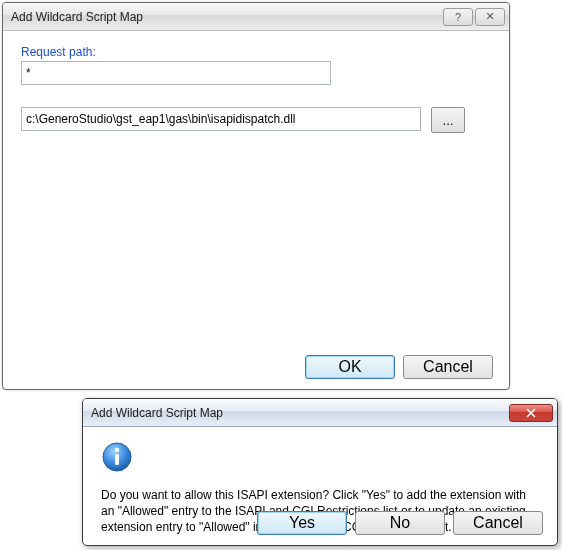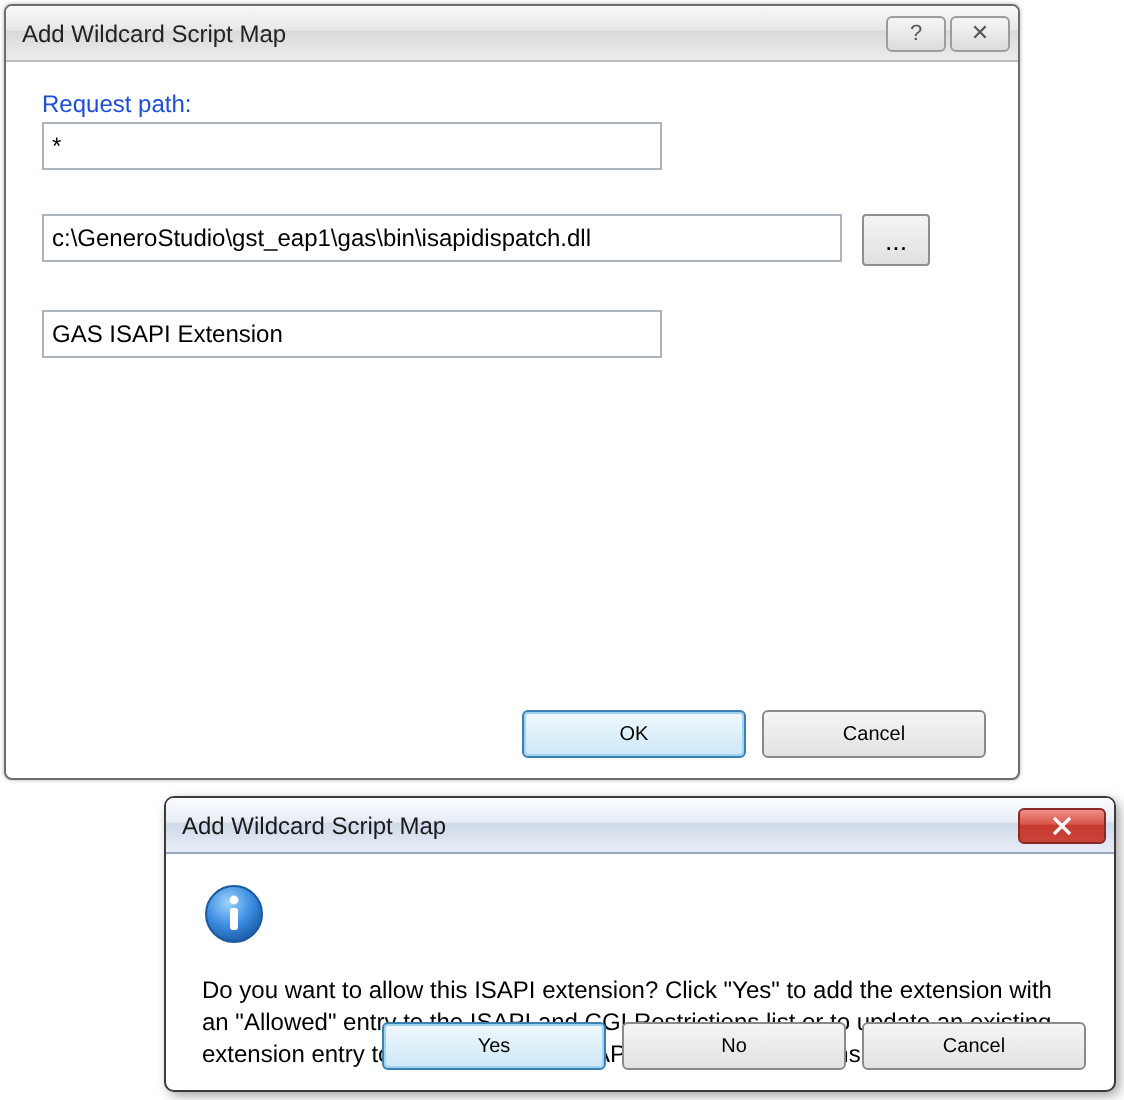--- a/index.html
+++ b/index.html
@@ -92,27 +92,27 @@
   }
   .spacer { height: 22px; }
   .btn-row1 {
     position: absolute;
     bottom: 10px;
     right: 16px;
     display: flex;
     gap: 8px;
   }
   .btn {
-    width: 112px;
+    width: 90px;
     height: 24px;
     border: 1px solid #8a8a8a;
     background: linear-gradient(to bottom, #f5f5f5, #e2e2e2);
     border-radius: 3px;
     font-family: inherit;
-    font-size: 10px;
+    font-size: 16px;
     cursor: default;
   }
   .btn.default {
     border: 1px solid #3c7fb1;
     box-shadow: 0 0 0 1px #a0d4f5 inset;
     background: linear-gradient(to bottom, #f0f8fd, #cde8f6);
   }
 
   
   .dialog2 {
@@ -204,21 +204,20 @@
 
     <div class="exec-row">
       <input class="text-input exec-input" type="text" value="c:\GeneroStudio\gst_eap1\gas\bin\isapidispatch.dll" style="">
       <button class="browse-btn">
         <span>...</span>
       </button>
     </div>
 
     <div class="spacer"></div>
 
-    <input class="text-input" type="text" value="GAS ISAPI Extension" style="">
   </div>
 
   <div class="btn-row1">
     <button class="btn default">OK</button>
     <button class="btn">Cancel</button>
   </div>
 </div>
 
 <div class="dialog2">
   <div class="titlebar2">

